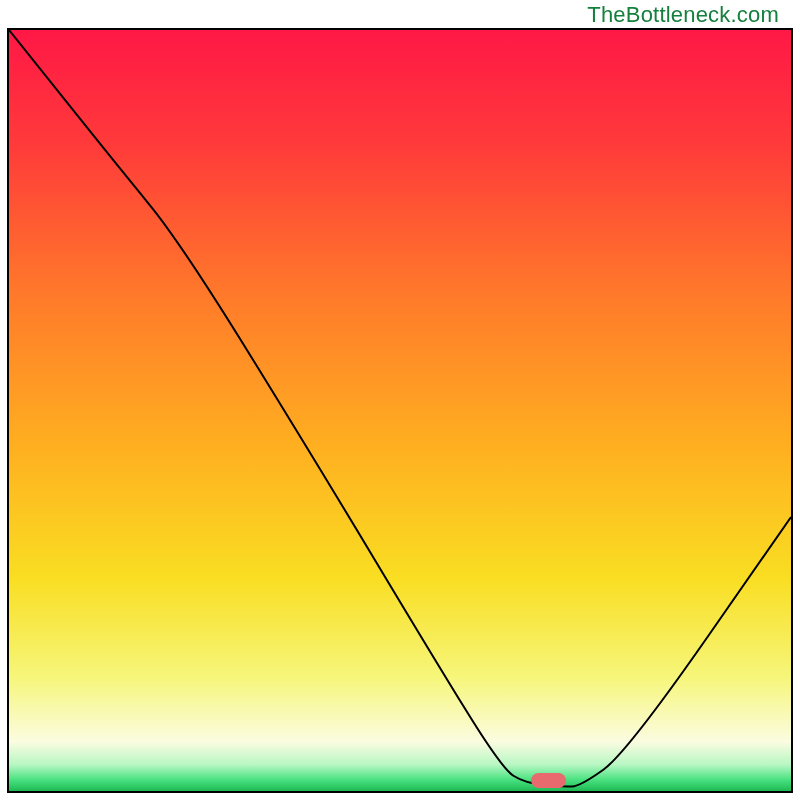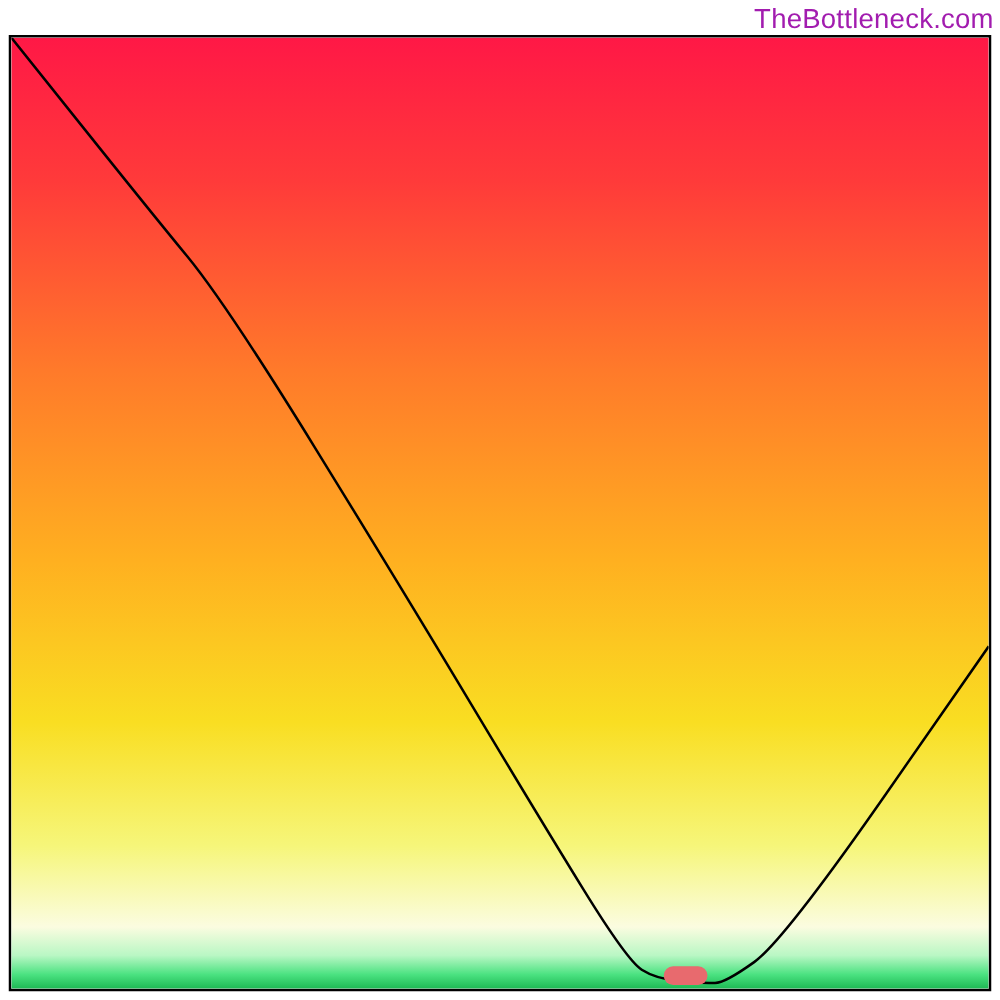--- a/index.html
+++ b/index.html
@@ -7,22 +7,22 @@
     padding: 0;
     width: 800px;
     height: 800px;
     background: #ffffff;
     overflow: hidden;
     font-family: Arial, Helvetica, sans-serif;
   }
   .watermark {
     position: absolute;
     top: 2px;
-    right: 5px;
-    color: #a21caf;
+    right: 21px;
+    color: #15803d;
     font-size: 22px;
     font-weight: 400;
     z-index: 10;
     letter-spacing: 0.2px;
   }
   .plot-frame {
     position: absolute;
     left: 7px;
     top: 28px;
     width: 786px;

